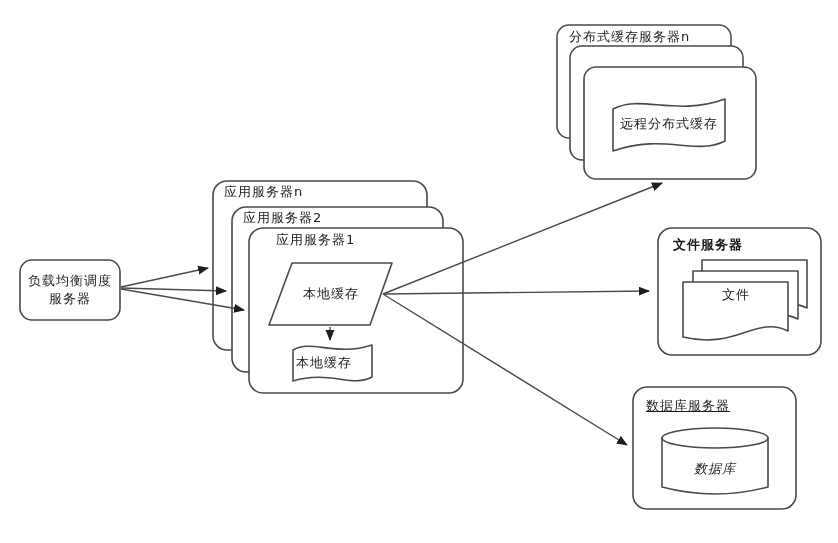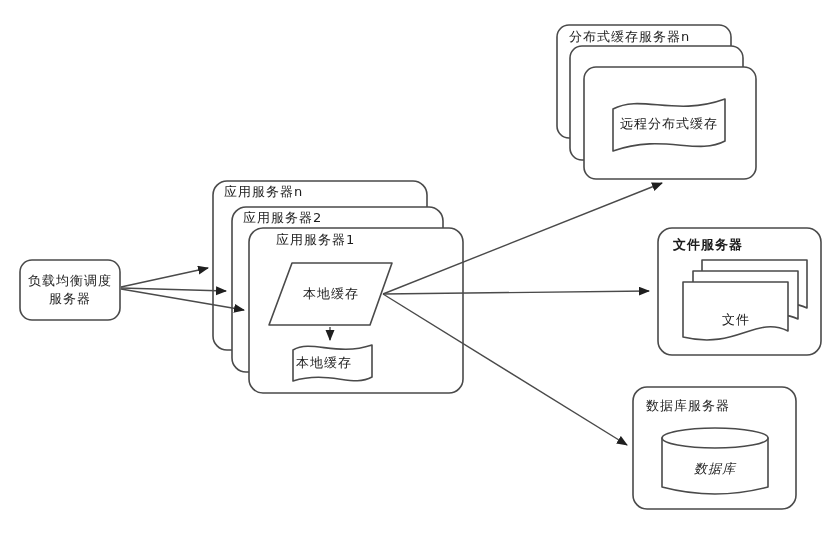--- a/index.html
+++ b/index.html
@@ -84,18 +84,18 @@
   <div class="lbl" style="left:276px;top:231px;">应用服务器1</div>
 
   <div class="lbl center" style="left:331px;top:294px;">本地缓存</div>
   <div class="lbl center" style="left:324px;top:363px;">本地缓存</div>
 
   <div class="lbl" style="left:569px;top:28px;">分布式缓存服务器n</div>
 
   <div class="lbl center" style="left:669px;top:124px;">远程分布式缓存</div>
 
   <div class="lbl" style="left:673px;top:236px;font-weight:bold;">文件服务器</div>
-  <div class="lbl center" style="left:736px;top:320px;">文件</div>
+  <div class="lbl center" style="left:736px;top:295px;">文件</div>
 
-  <div class="lbl" style="left:646px;top:397px;">数据库服务器</div>
+  <div class="lbl" style="left:646px;top:397px;text-decoration:underline;">数据库服务器</div>
   <div class="lbl center" style="left:715px;top:469px;font-style:italic;">数据库</div>
 
 </div>
 
 </body></html>

